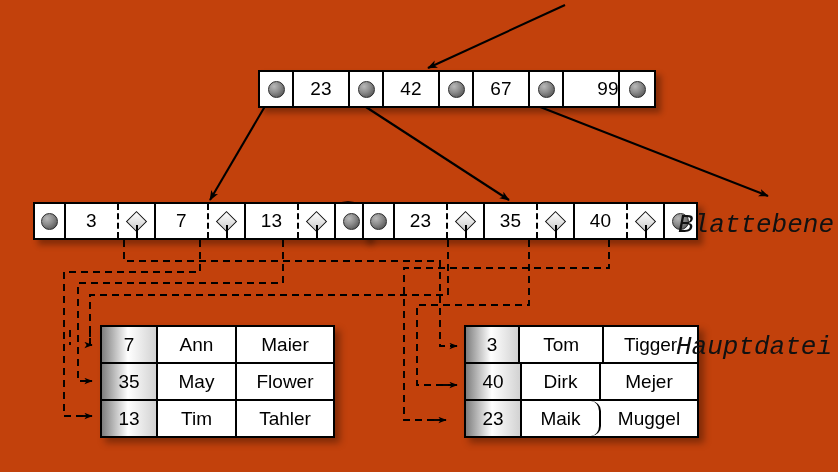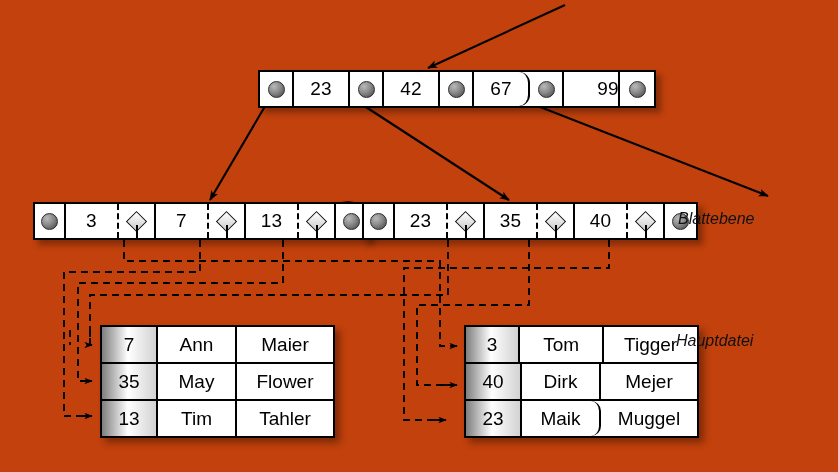--- a/index.html
+++ b/index.html
@@ -99,24 +99,25 @@
     border-right: 2px solid #000;
     font-size: 19px;
     background: #fff;
   }
   .tcell:last-child { border-right: none; }
 
   
   .caption {
     position: absolute;
     font-style: italic;
-    font-size: 16px;
+    font-size: 26px;
     color: #111;
     white-space: nowrap;
     z-index: 6;
+    font-family: Liberation Mono, monospace;
   }
 </style>
 </head>
 <body>
 
 <div id="stage">
 
   <svg id="wires" viewBox="0 0 838 472" width="838" height="472">
     <defs>
       <marker id="ah" markerWidth="11" markerHeight="11" refX="9.2" refY="4.2" orient="auto" markerUnits="userSpaceOnUse">
@@ -178,21 +179,21 @@
       <span class="ball"></span>
     </div>
     <div class="cell" style="width:56px;">23</div>
     <div class="cell ptr" style="width:34px;">
       <span class="ball"></span>
     </div>
     <div class="cell" style="width:56px;">42</div>
     <div class="cell ptr" style="width:34px;">
       <span class="ball"></span>
     </div>
-    <div class="cell" style="width:56px;border-radius:11px;">67</div>
+    <div class="cell" style="width:56px;">67</div>
     <div class="cell ptr" style="width:34px;">
       <span class="ball"></span>
     </div>
     <div class="cell" style="width:56px;padding-left:34px;">99</div>
     <div class="cell ptr" style="width:34px;">
       <span class="ball"></span>
     </div>
   </div>
 
   <div class="node" id="leaf-left" style="left:33px; top:202px; height:38px;">

